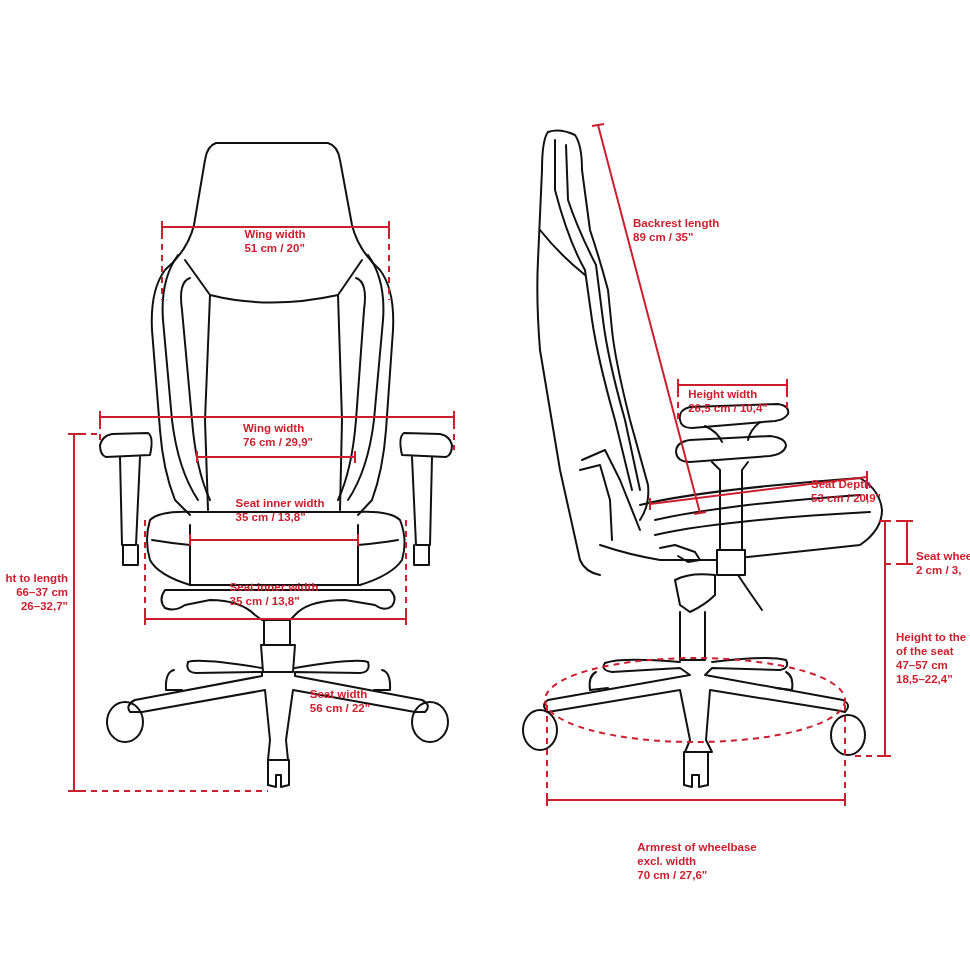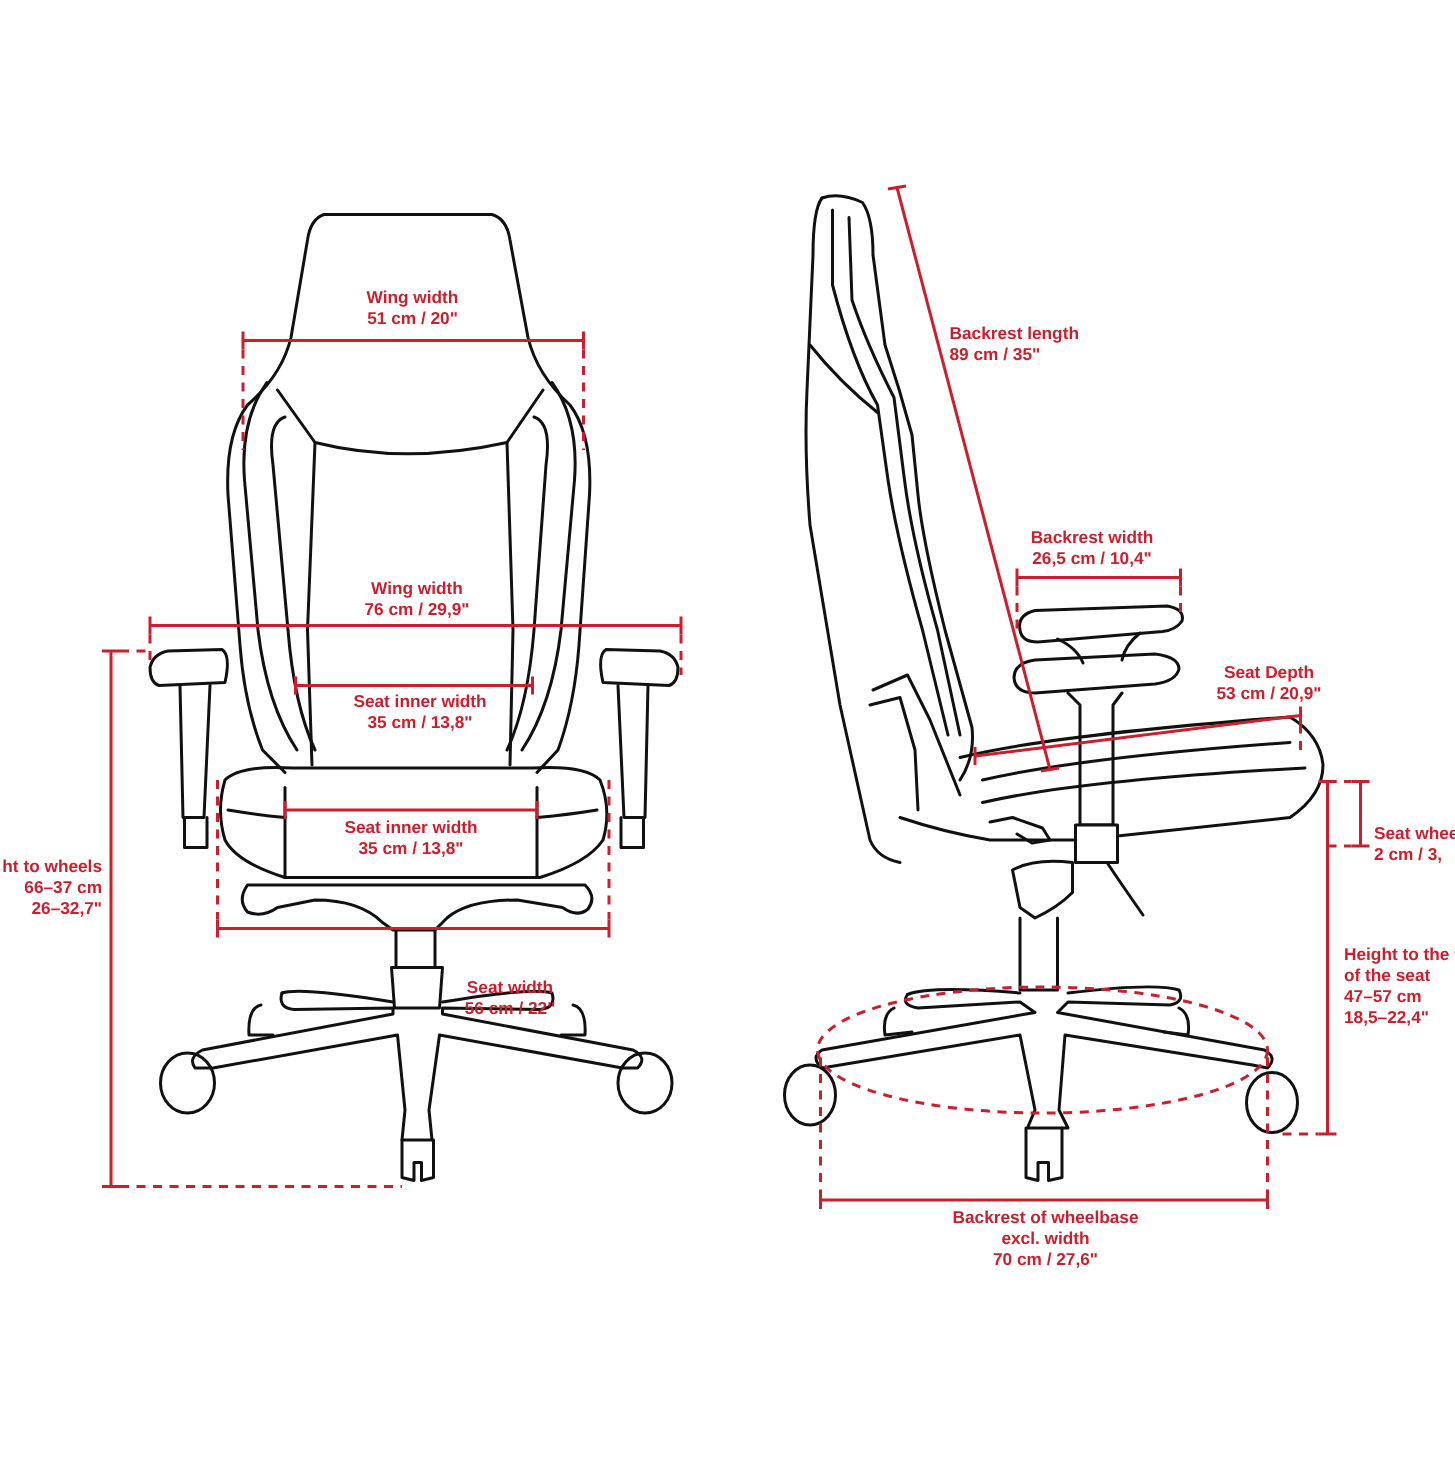--- a/index.html
+++ b/index.html
@@ -4,21 +4,21 @@
 <style>
   html, body { margin: 0; padding: 0; background: #ffffff; }
   body { width: 970px; height: 971px; position: relative; overflow: hidden; font-family: "Liberation Sans", sans-serif; }
   svg.canvas { position: absolute; left: 0; top: 0; }
   .outline { fill: none; stroke: #111111; stroke-width: 2; stroke-linejoin: round; stroke-linecap: round; }
   .outline-fill { fill: #ffffff; stroke: #111111; stroke-width: 2; stroke-linejoin: round; }
   .dim { fill: none; stroke: #cc1f2e; stroke-width: 2; }
   .dim-dash { fill: none; stroke: #cc1f2e; stroke-width: 2; stroke-dasharray: 6 5; }
   .lbl { position: absolute; color: #cc1f2e; font-weight: bold; font-size: 11.5px; line-height: 14px; white-space: nowrap; }
   .lbl div { display: block; }
-  .c { text-align: center; transform: translateX(-50%); }
+  .c { transform: translateX(-50%); margin-top: 35px; }
   .r { text-align: right; }
   .l { text-align: left; margin-top: 20px; }
 </style>
 </head>
 <body>
 
 <svg class="canvas" width="970" height="971" viewBox="0 0 970 971">
 
   <g>
 
@@ -186,44 +186,44 @@
 </div>
 <div class="lbl c" style="left:274px; top:545px;">
   <div>Seat inner width</div>
   <div>35 cm / 13,8"</div>
 </div>
 <div class="lbl c" style="left:340px; top:652px;">
   <div>Seat width</div>
   <div>56 cm / 22"</div>
 </div>
 <div class="lbl r" style="left:0px; width:68px; top:571px;">
-  <div>ht to wheels</div>
+  <div>ht to length</div>
   <div>66–37 cm</div>
   <div>26–32,7"</div>
 </div>
 
 <div class="lbl l" style="left:633px; top:196px;">
   <div>Backrest length</div>
   <div>89 cm / 35"</div>
 </div>
 <div class="lbl c" style="left:728px; top:352px;">
-  <div>Backrest width</div>
+  <div>Height width</div>
   <div>26,5 cm / 10,4"</div>
 </div>
 <div class="lbl c" style="left:846px; top:442px;">
   <div>Seat Depth</div>
   <div>53 cm / 20,9"</div>
 </div>
 <div class="lbl l" style="left:916px; top:529px;">
   <div>Seat wheels</div>
   <div>2 cm / 3,</div>
 </div>
 <div class="lbl l" style="left:896px; top:610px;">
   <div>Height to the t</div>
   <div>of the seat</div>
   <div>47–57 cm</div>
   <div>18,5–22,4"</div>
 </div>
 <div class="lbl c" style="left:697px; top:805px;">
-  <div>Backrest of wheelbase</div>
+  <div>Armrest of wheelbase</div>
   <div>excl. width</div>
   <div>70 cm / 27,6"</div>
 </div>
 
 </body></html>

